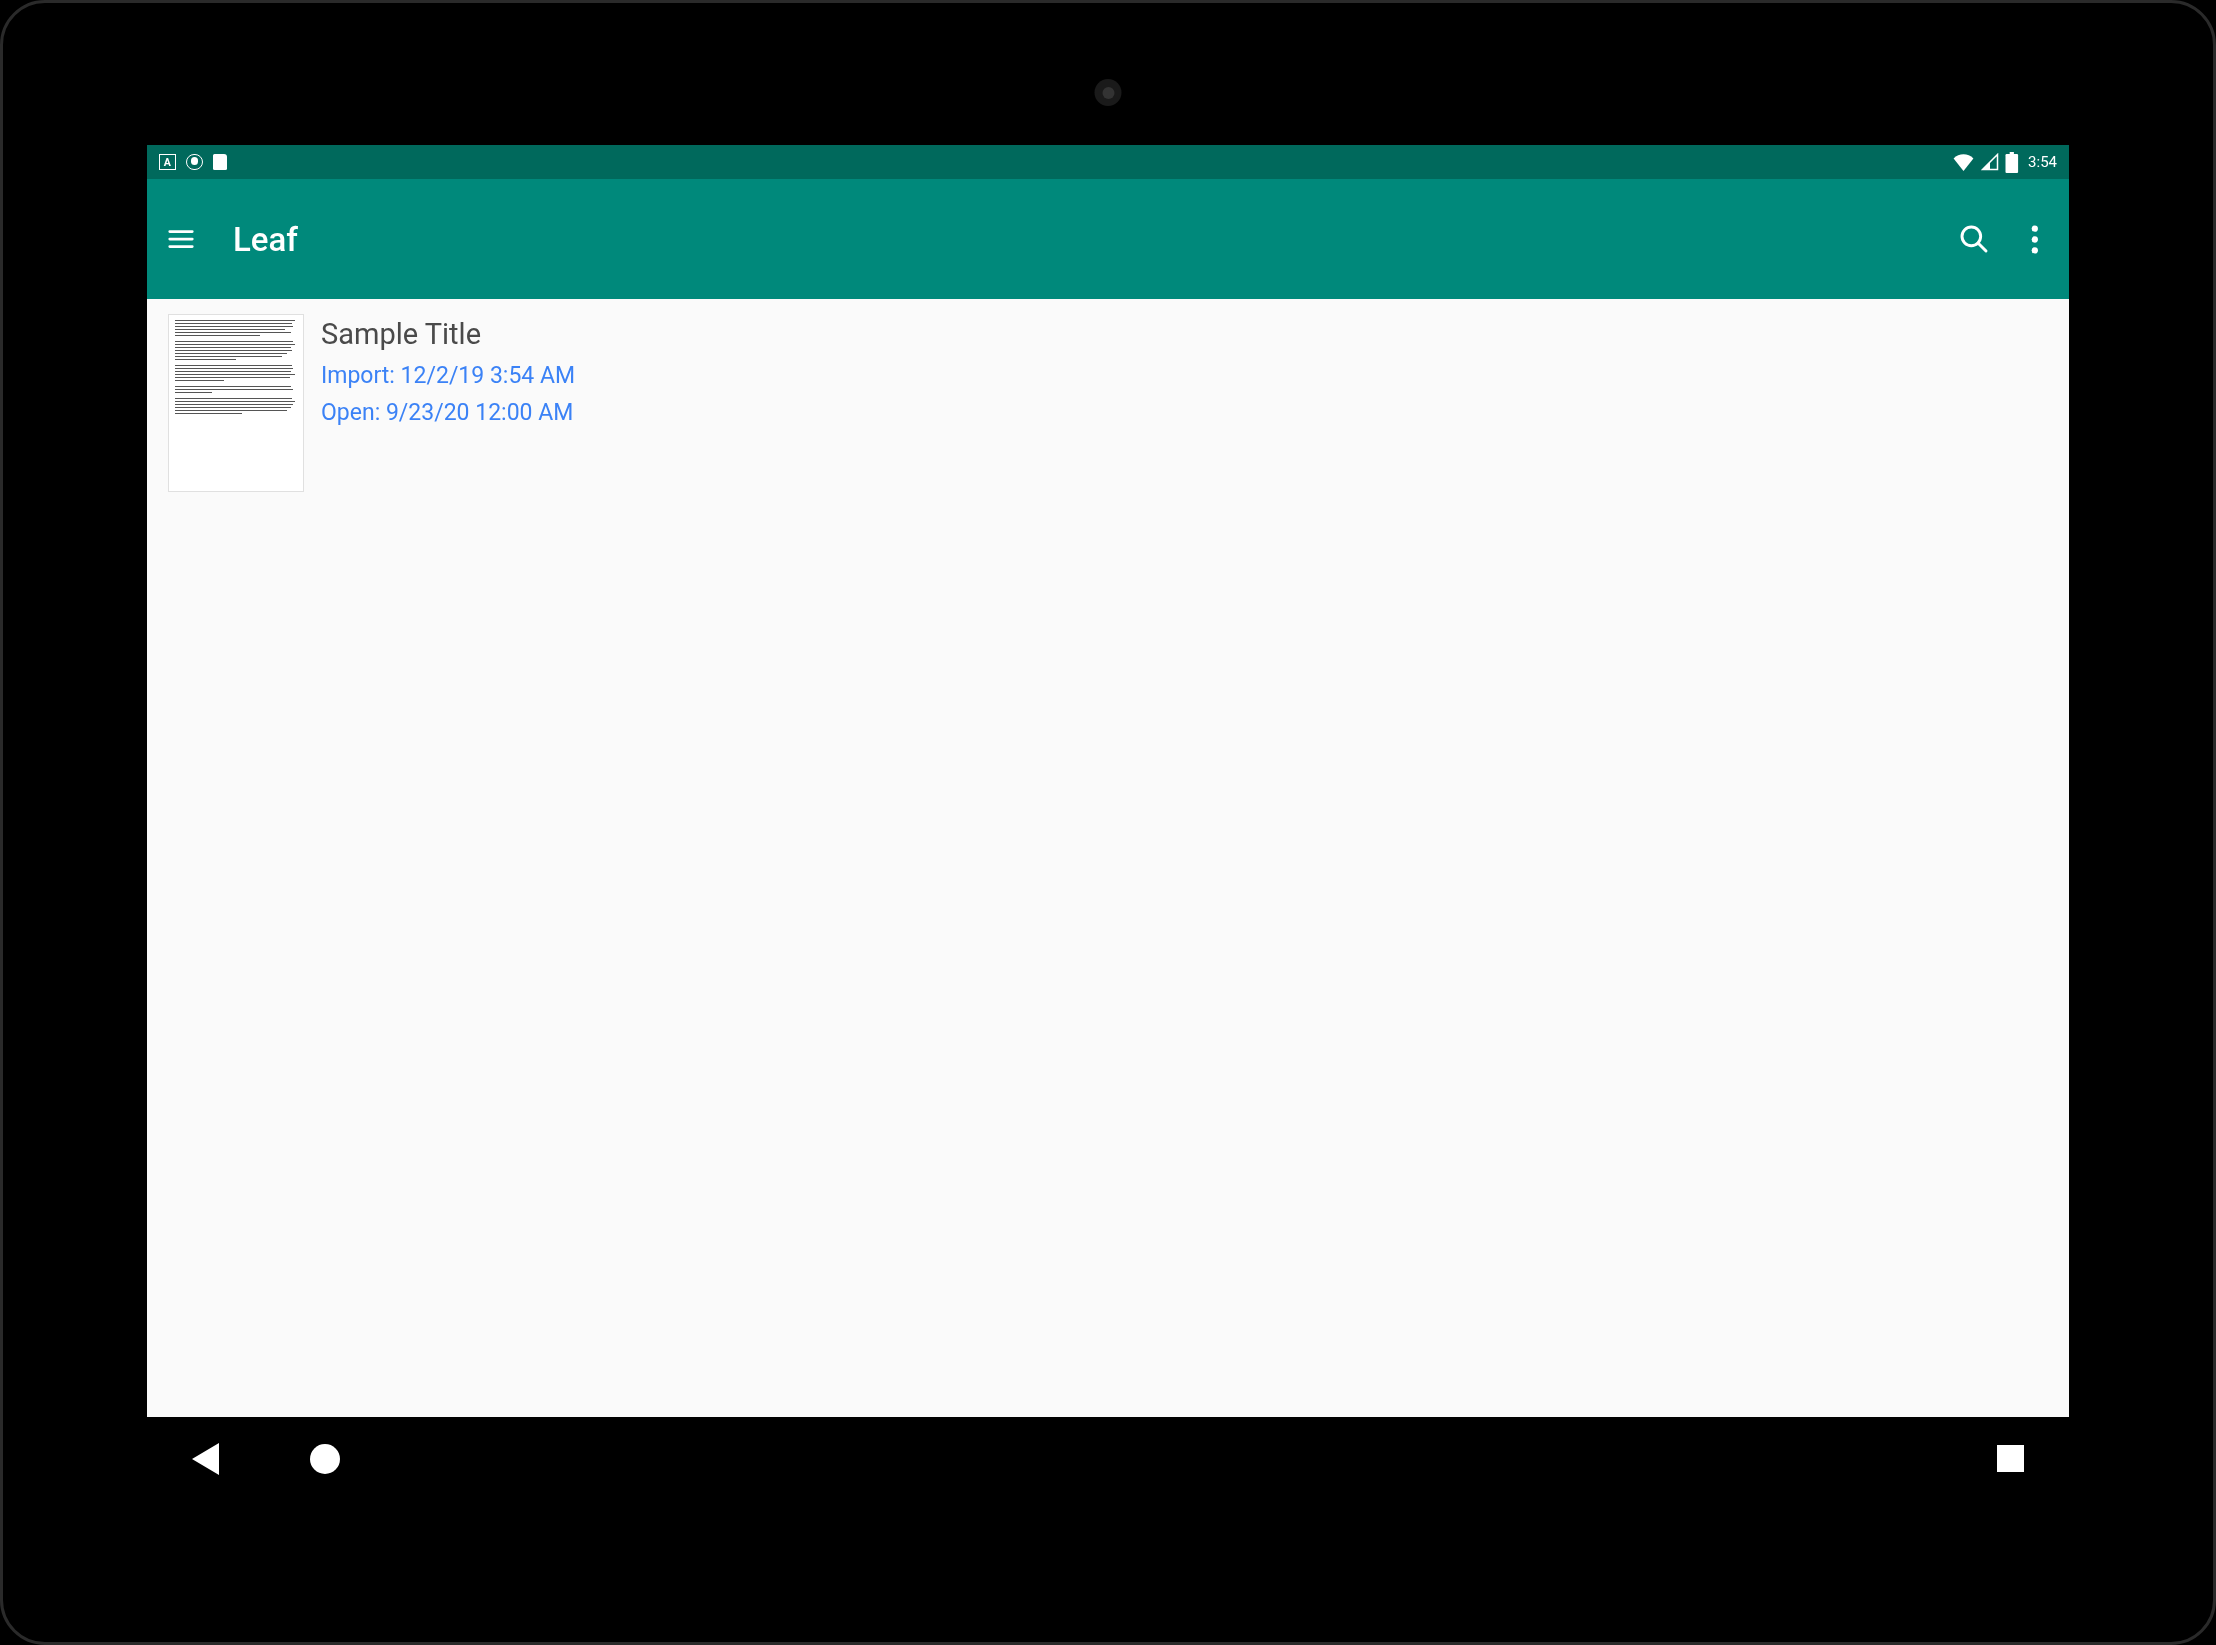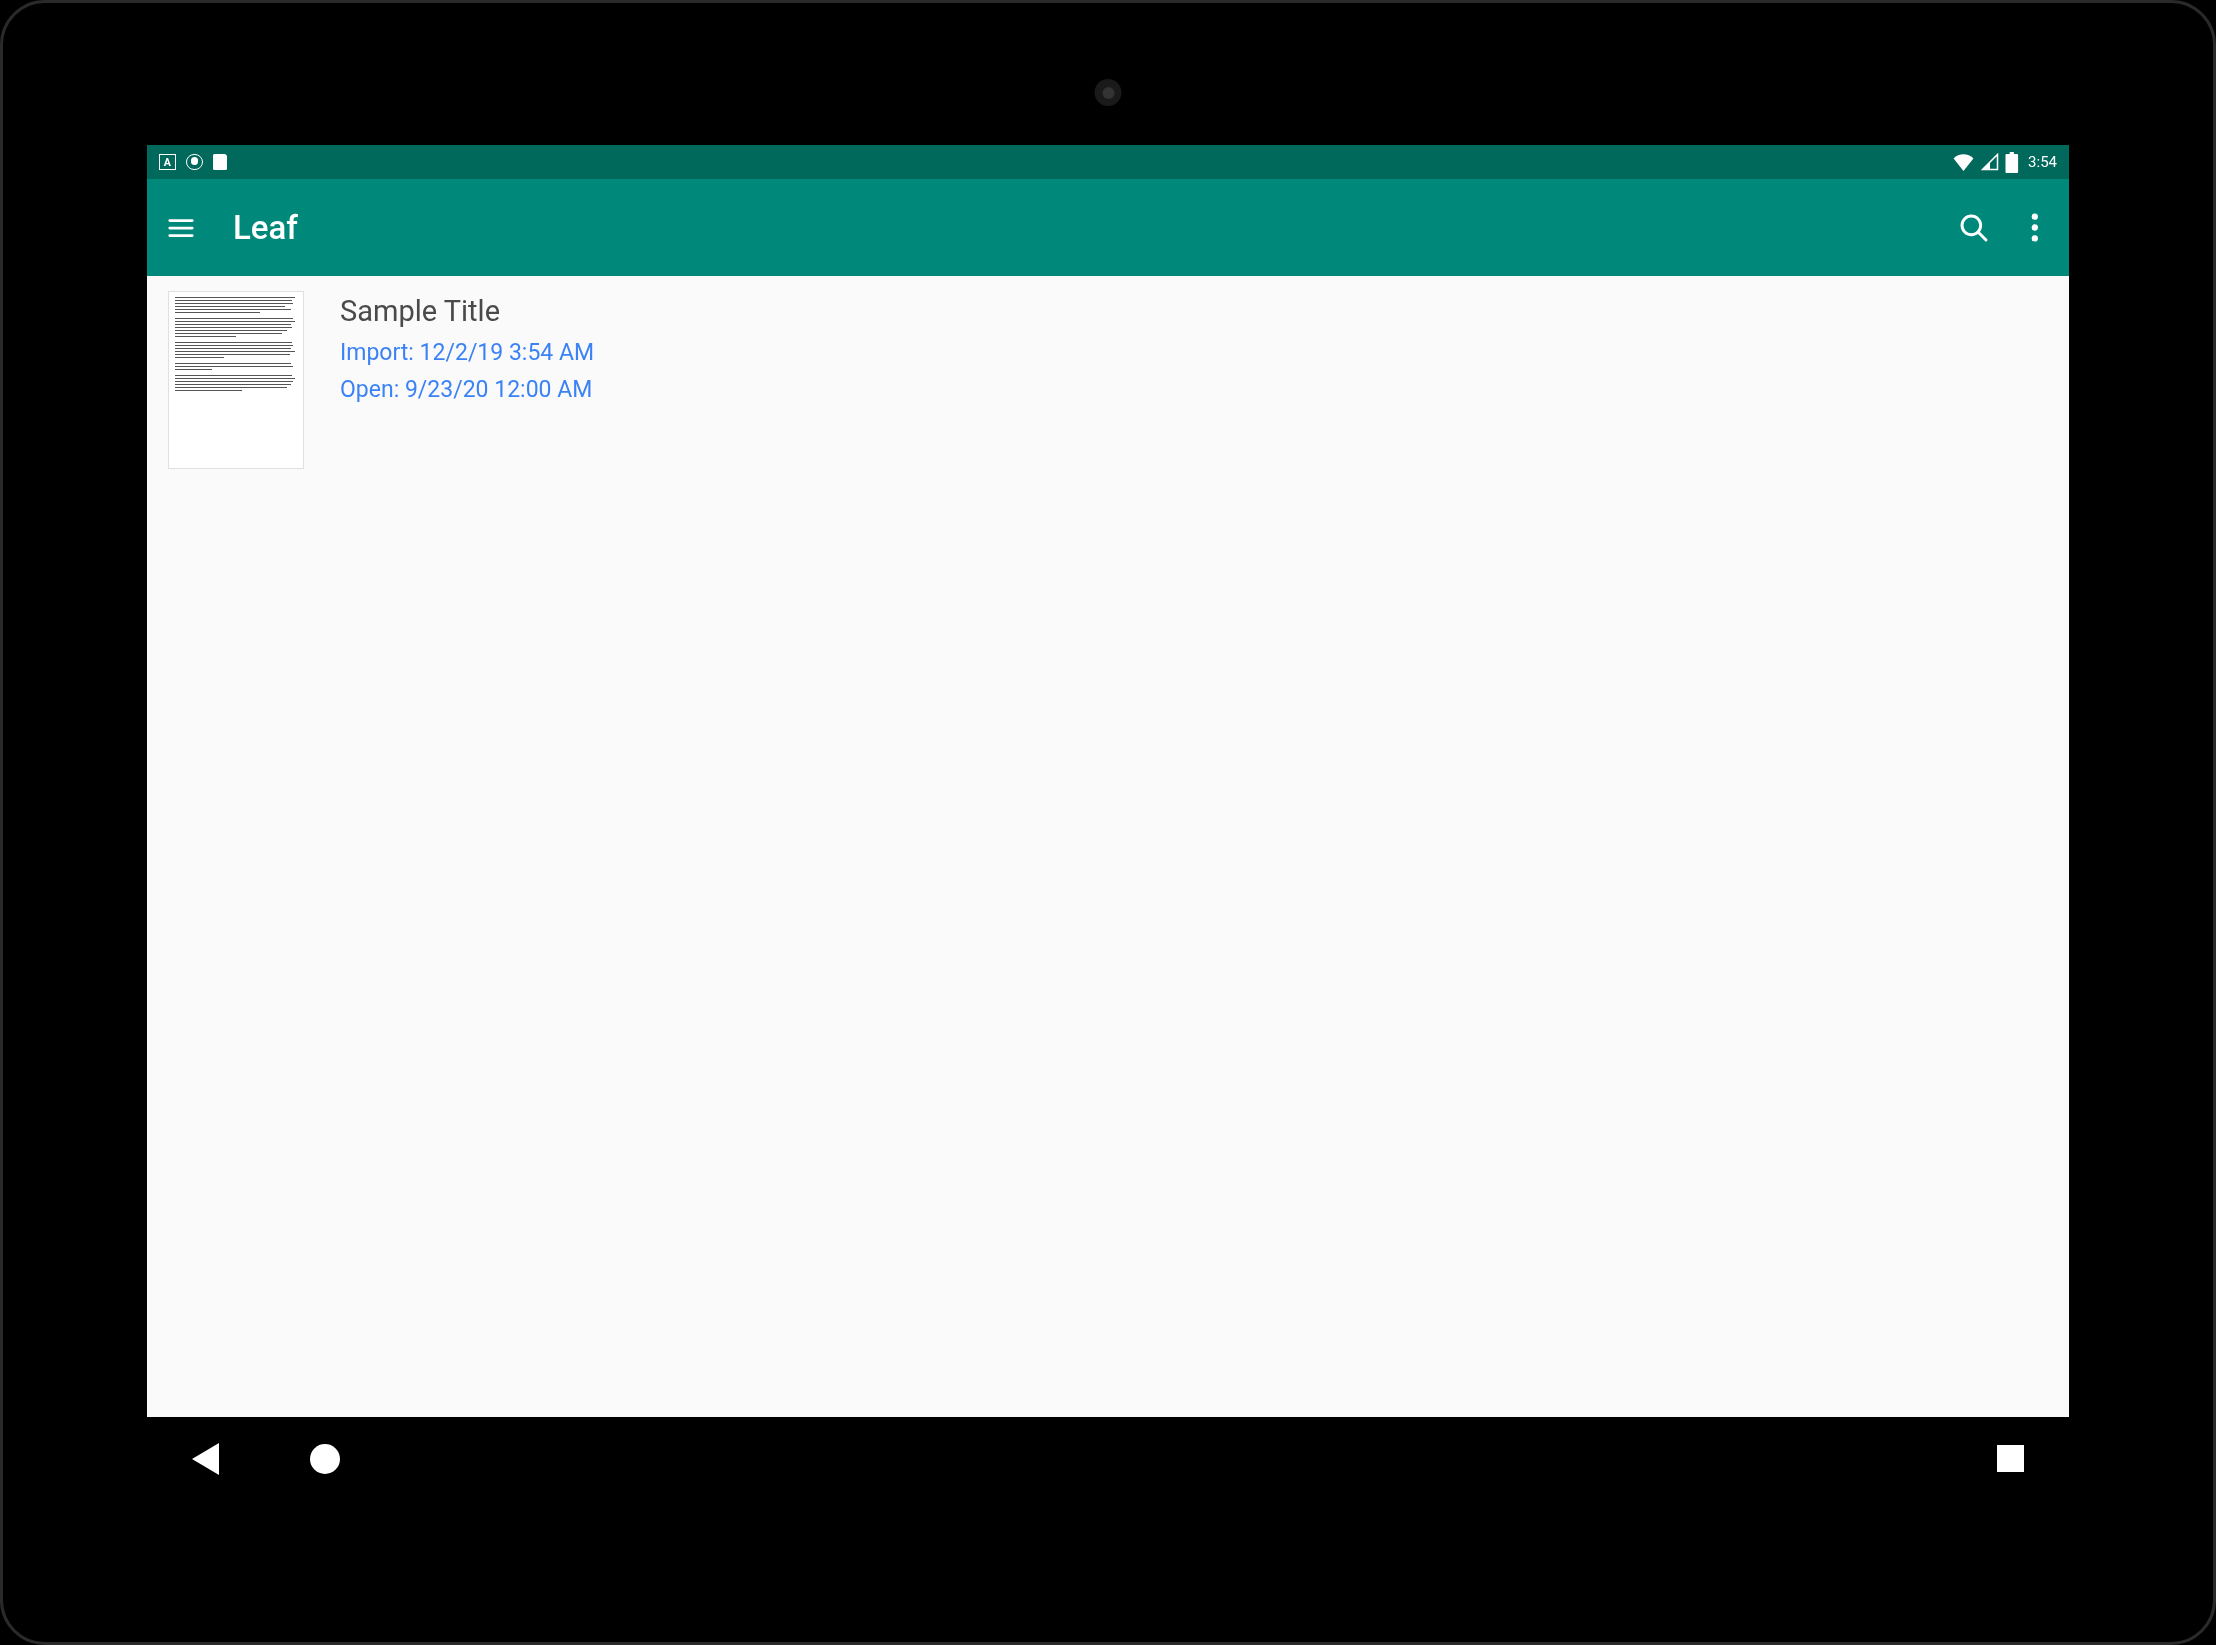--- a/index.html
+++ b/index.html
@@ -94,21 +94,21 @@
     }
     .status-doc {
       width: 13.6px;
       height: 16.6px;
       background: #fff;
       border-radius: 1.5px 3px 1.5px 1.5px;
       position:relative;
     }
     .status-time { font-size: 15px; font-weight: 400; margin-left:3px;}
     .app-bar {
-      height: 97px;
+      height: 120px;
       background: #00897b;
       display: flex;
       align-items: center;
       padding: 0 18px;
       color: #fff;
     }
     .hamburger { width: 30px; height: 30px; cursor: pointer; }
     .app-title {
       margin-left: 36px;
       font-size: 33px;
@@ -122,21 +122,21 @@
       align-items: center;
     }
     .icon-btn { width: 32px; height: 32px; cursor: pointer; display:flex; align-items:center; justify-content:center; }
     .content-area {
       background: #fafafa;
       height: calc(100% - 34px - 97px - 83px);
       padding: 15px 21px;
     }
     .list-item {
       display: flex;
-      gap: 36px;
+      gap: 17px;
       cursor: pointer;
     }
     .thumbnail {
       width: 136px;
       height: 178px;
       background: #fff;
       border: 0.8px solid #e0e0e0;
       padding: 4.5px 6px;
       display: flex;
       flex-direction: column;

